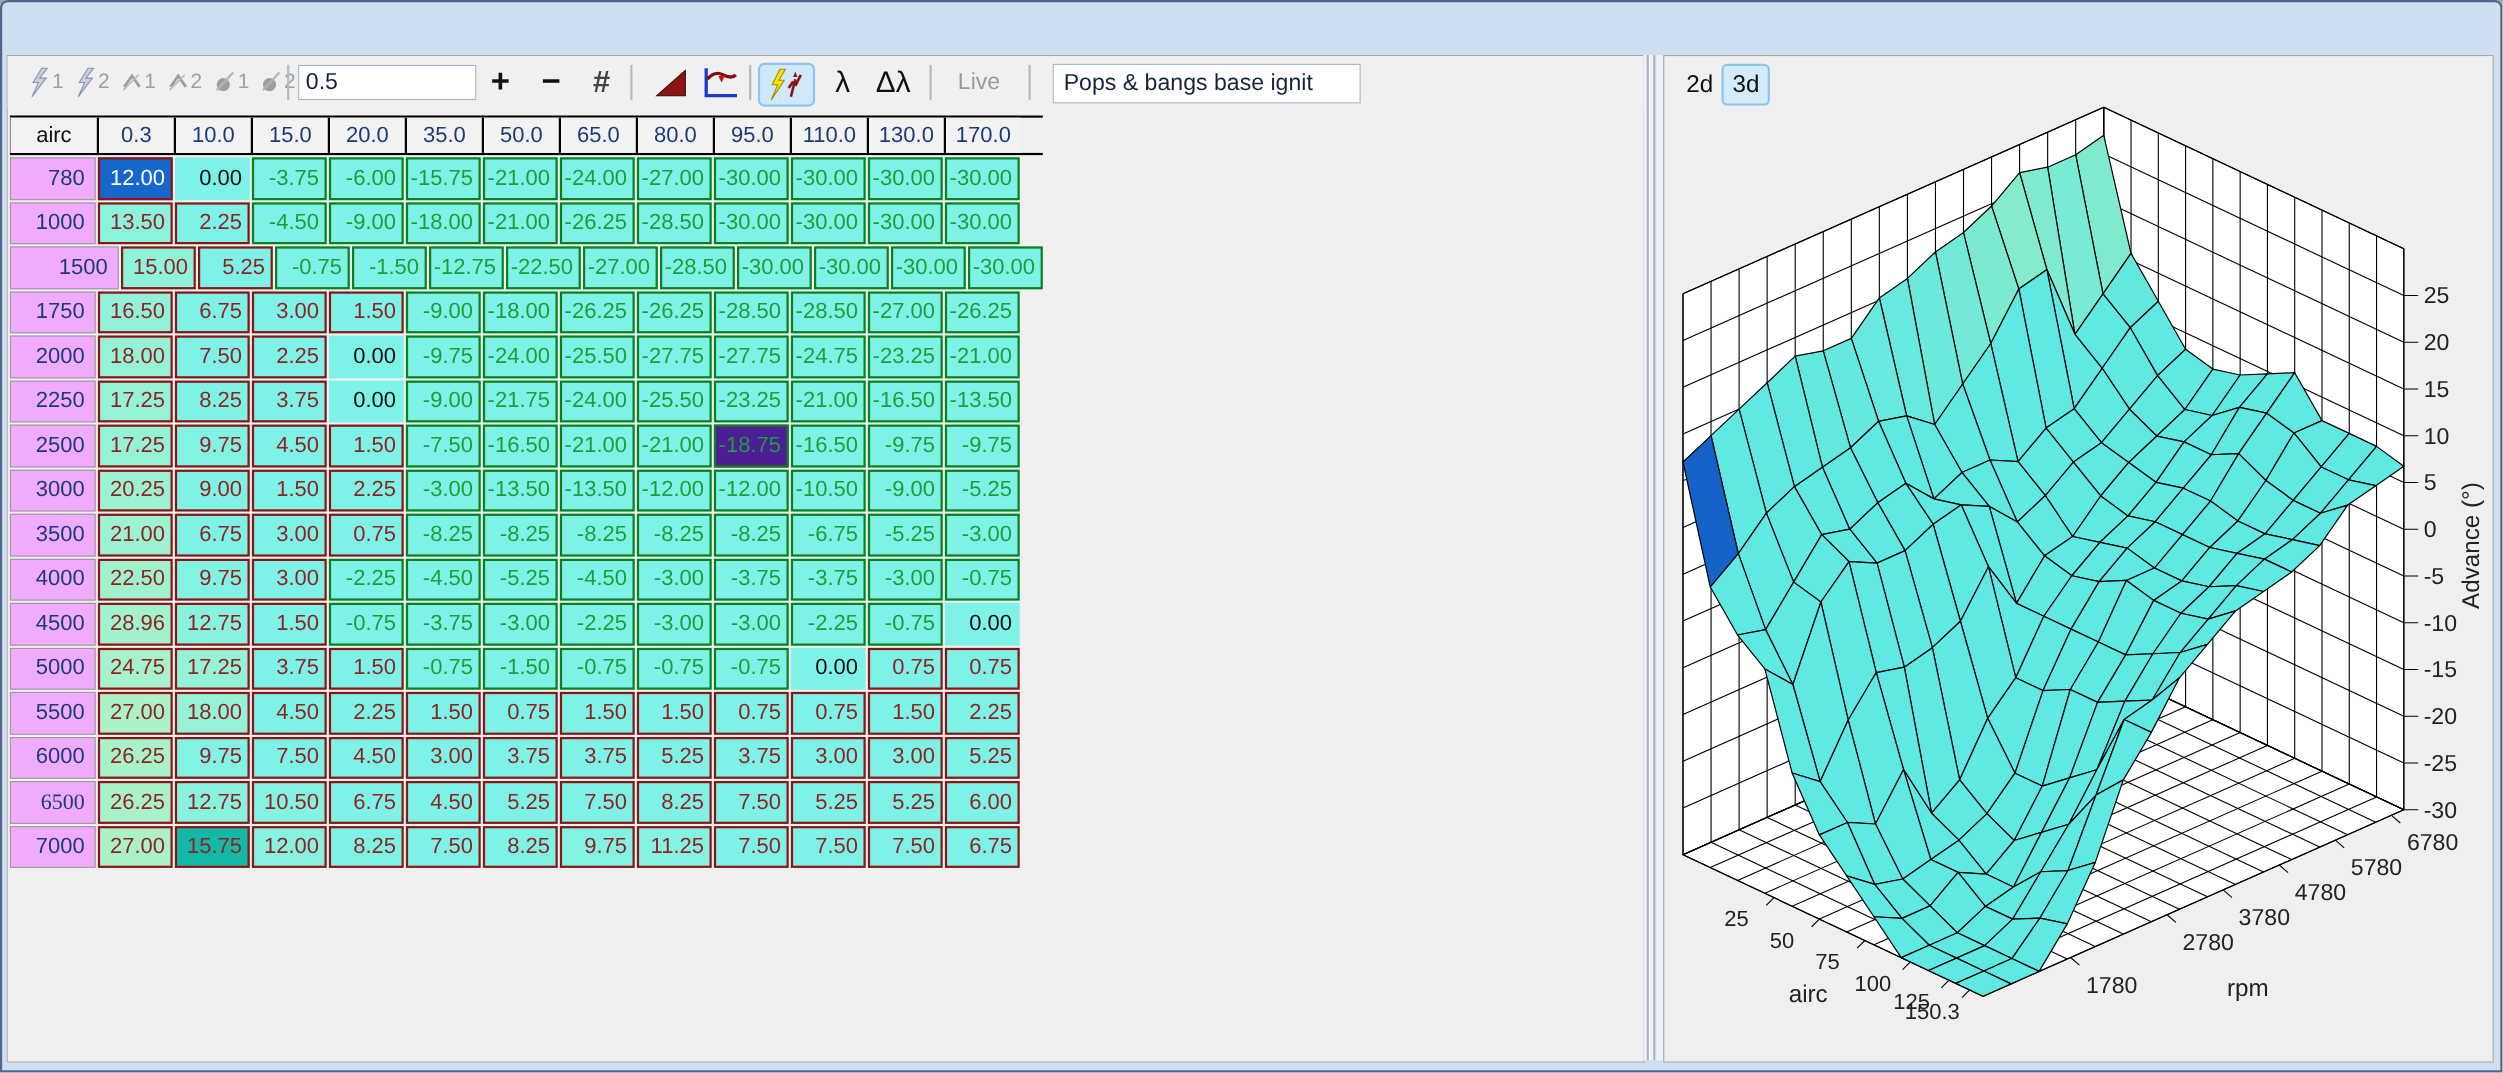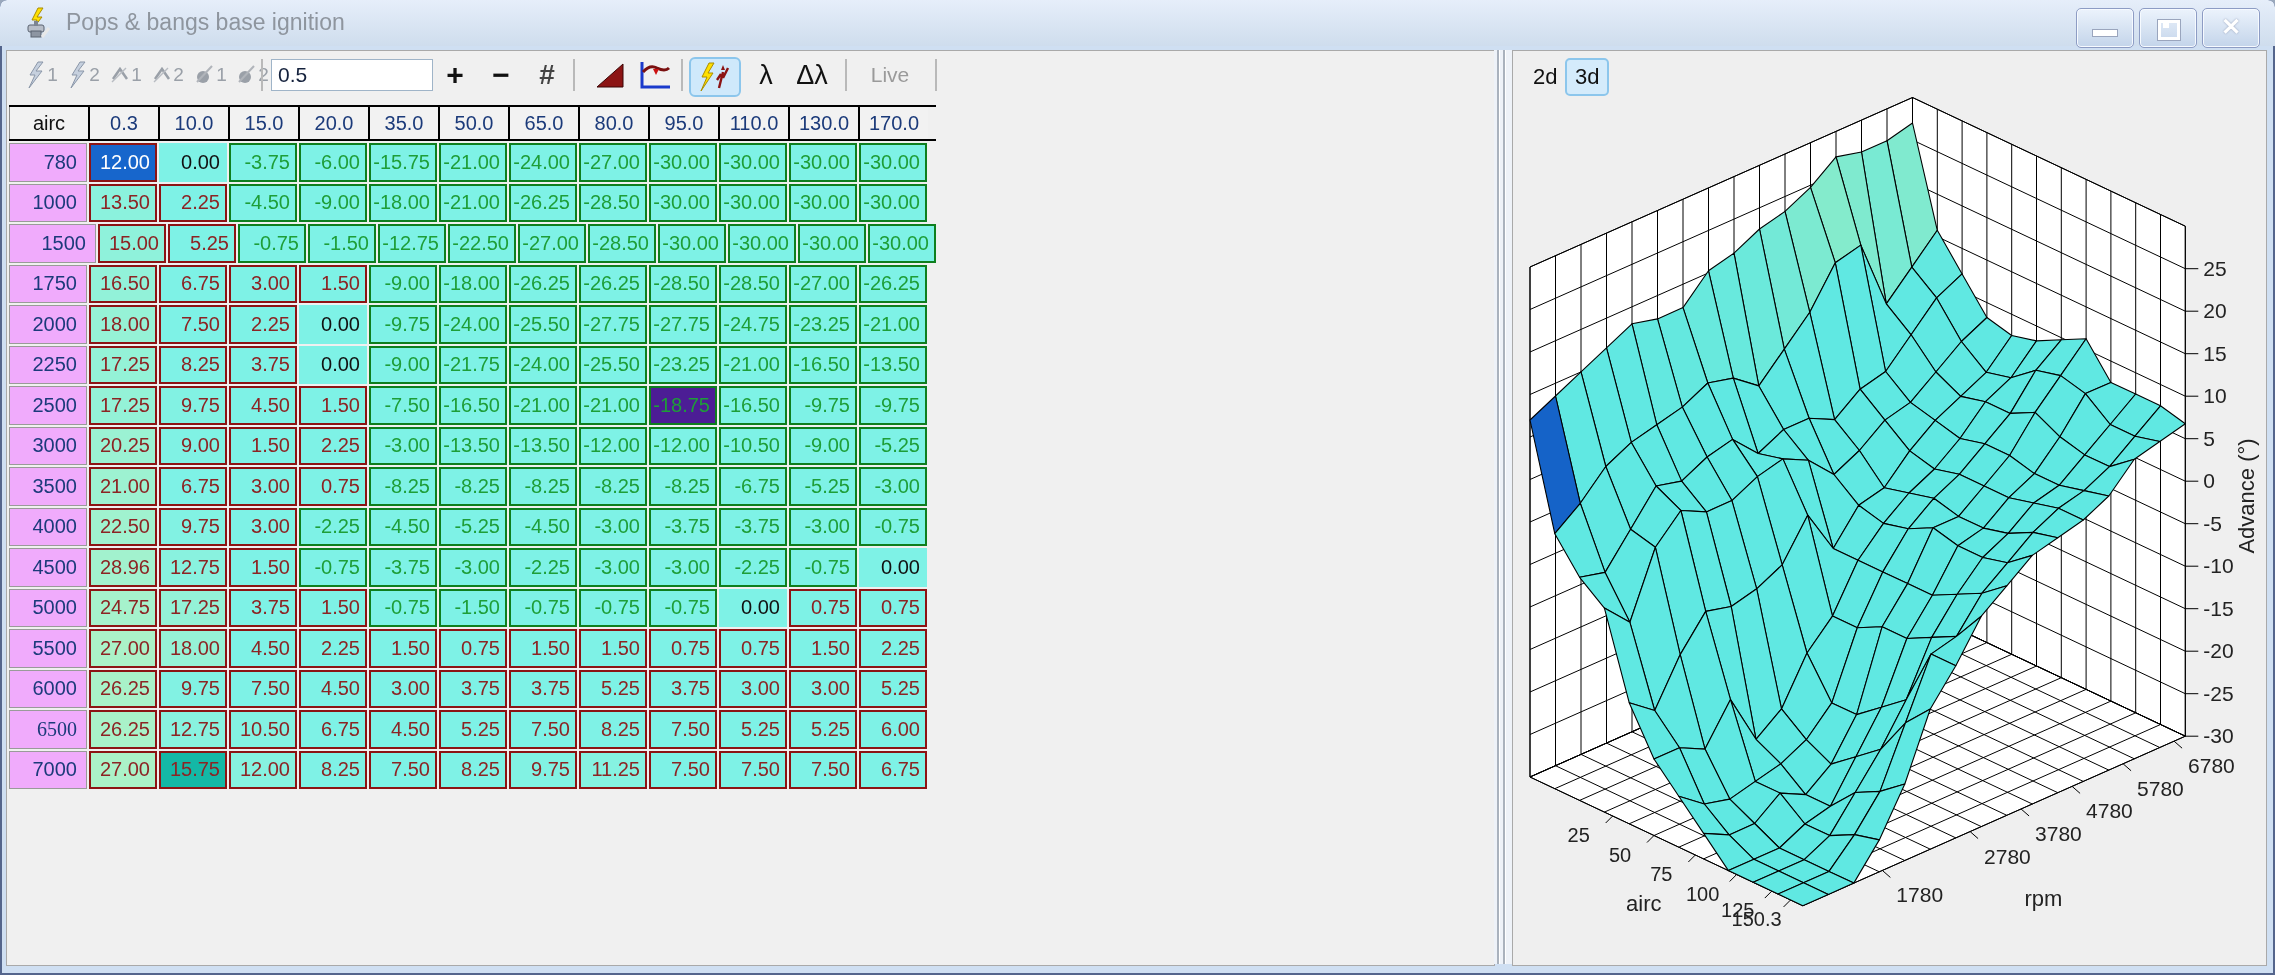--- a/index.html
+++ b/index.html
@@ -56,41 +56,20 @@
     font-size:22px;color:#111;border:2px solid transparent;border-radius:5px;}
   .viewbtn.active{background:#d4ebfb;border-color:#8cc6ec;}
   #plot-svg{position:absolute;left:0;top:0;}
   text{font-family:"Liberation Sans",sans-serif;}
 </style>
 </head>
 <body>
 
 <div id="stage">
 
-  <div id="titlebar">
-    <svg id="title-icon" viewBox="0 0 34 34">
-      <polygon points="16,1 10,13 15,13 9,24 20,10 15,10 21,1" fill="#ffe000" stroke="#a98c00" stroke-width="1"></polygon>
-      <rect x="6" y="18" width="16" height="7" rx="2" fill="#b8bec8" stroke="#5a6270"></rect>
-      <rect x="9" y="24" width="10" height="6" fill="#8d95a2" stroke="#5a6270"></rect>
-      <rect x="12" y="14" width="4" height="5" fill="#7d8592"></rect>
-      <line x1="20" y1="30" x2="27" y2="21" stroke="#e8e8e8" stroke-width="3"></line>
-    </svg>
-    <span id="title-text">Pops &amp; bangs base ignition</span>
-    <div class="winbtn" style="left:2076px;">
-        <div class="bar"></div>
-      </div>
-    <div class="winbtn" style="left:2139px;">
-        <div class="sq">
-          <i></i>
-        </div>
-      </div>
-    <div class="winbtn" style="left:2202px;">
-        <div class="x">✕</div>
-      </div>
-  </div>
 
   <div id="left-panel">
     <div id="toolbar">
       <span id="tb-left-icons"><div class="tbi" style="left: 16px; width: 38px;">
             <svg width="20" height="28" viewBox="0 0 20 28">
               <polygon points="12,1 4,14 9,14 3,27 16,10 10,10 17,1" fill="#c6d0de" stroke="#8a96a8"></polygon>
             </svg>
             <span class="tb-sub">1</span>
           </div><div class="tbi" style="left: 58px; width: 38px;">
             <svg width="20" height="28" viewBox="0 0 20 28">
@@ -158,20 +137,24 @@
         <span class="tb-glyph">λ</span>
         </div>
       <div class="tbi" style="left:780px;width:50px;">
         <span class="tb-glyph">Δλ</span>
         </div>
       <div class="tb-sep" style="left:838px;"></div>
       <div class="tbi" id="live-btn" style="left:852px;width:62px;">
         <span>Live</span>
         </div>
       <div class="tb-sep" style="left:928px;"></div>
+      <div id="table-select">
+        <span class="sel-label">Pops &amp; bangs base ignit</span>
+        <span class="chev"></span>
+      </div>
     </div>
     <div id="tbl">
         <div class="hdr-row">
           <div class="hdr-cell" style="width: 78px;">airc</div>
           <div class="hdr-cell" style="width: 68px;">0.3</div>
           <div class="hdr-cell" style="width: 68px;">10.0</div>
           <div class="hdr-cell" style="width: 68px;">15.0</div>
           <div class="hdr-cell" style="width: 68px;">20.0</div>
           <div class="hdr-cell" style="width: 68px;">35.0</div>
           <div class="hdr-cell" style="width: 68px;">50.0</div>
@@ -206,21 +189,21 @@
           <div class="dcell" style="width: 68px; height: 38.5px; background: rgb(126, 242, 230); border-color: rgb(14, 127, 30); color: rgb(30, 158, 56);">-18.00</div>
           <div class="dcell" style="width: 68px; height: 38.5px; background: rgb(126, 242, 230); border-color: rgb(14, 127, 30); color: rgb(30, 158, 56);">-21.00</div>
           <div class="dcell" style="width: 68px; height: 38.5px; background: rgb(126, 242, 230); border-color: rgb(14, 127, 30); color: rgb(30, 158, 56);">-26.25</div>
           <div class="dcell" style="width: 68px; height: 38.5px; background: rgb(126, 242, 230); border-color: rgb(14, 127, 30); color: rgb(30, 158, 56);">-28.50</div>
           <div class="dcell" style="width: 68px; height: 38.5px; background: rgb(126, 242, 230); border-color: rgb(14, 127, 30); color: rgb(30, 158, 56);">-30.00</div>
           <div class="dcell" style="width: 68px; height: 38.5px; background: rgb(126, 242, 230); border-color: rgb(14, 127, 30); color: rgb(30, 158, 56);">-30.00</div>
           <div class="dcell" style="width: 68px; height: 38.5px; background: rgb(126, 242, 230); border-color: rgb(14, 127, 30); color: rgb(30, 158, 56);">-30.00</div>
           <div class="dcell" style="width: 68px; height: 38.5px; background: rgb(126, 242, 230); border-color: rgb(14, 127, 30); color: rgb(30, 158, 56);">-30.00</div>
         </div>
         <div class="trow">
-          <div class="rhdr" style="width: 87px; height: 38.5px;">1500</div>
+          <div class="rhdr" style="width: 99px; height: 38.5px;">1500</div>
           <div class="dcell" style="width: 68px; height: 38.5px; background: rgb(143, 242, 219); border-color: rgb(140, 20, 20); color: rgb(140, 36, 36);">15.00</div>
           <div class="dcell" style="width: 68px; height: 38.5px; background: rgb(126, 242, 230); border-color: rgb(140, 20, 20); color: rgb(140, 36, 36);">5.25</div>
           <div class="dcell" style="width: 68px; height: 38.5px; background: rgb(126, 242, 230); border-color: rgb(14, 127, 30); color: rgb(30, 158, 56);">-0.75</div>
           <div class="dcell" style="width: 68px; height: 38.5px; background: rgb(126, 242, 230); border-color: rgb(14, 127, 30); color: rgb(30, 158, 56);">-1.50</div>
           <div class="dcell" style="width: 68px; height: 38.5px; background: rgb(126, 242, 230); border-color: rgb(14, 127, 30); color: rgb(30, 158, 56);">-12.75</div>
           <div class="dcell" style="width: 68px; height: 38.5px; background: rgb(126, 242, 230); border-color: rgb(14, 127, 30); color: rgb(30, 158, 56);">-22.50</div>
           <div class="dcell" style="width: 68px; height: 38.5px; background: rgb(126, 242, 230); border-color: rgb(14, 127, 30); color: rgb(30, 158, 56);">-27.00</div>
           <div class="dcell" style="width: 68px; height: 38.5px; background: rgb(126, 242, 230); border-color: rgb(14, 127, 30); color: rgb(30, 158, 56);">-28.50</div>
           <div class="dcell" style="width: 68px; height: 38.5px; background: rgb(126, 242, 230); border-color: rgb(14, 127, 30); color: rgb(30, 158, 56);">-30.00</div>
           <div class="dcell" style="width: 68px; height: 38.5px; background: rgb(126, 242, 230); border-color: rgb(14, 127, 30); color: rgb(30, 158, 56);">-30.00</div>

